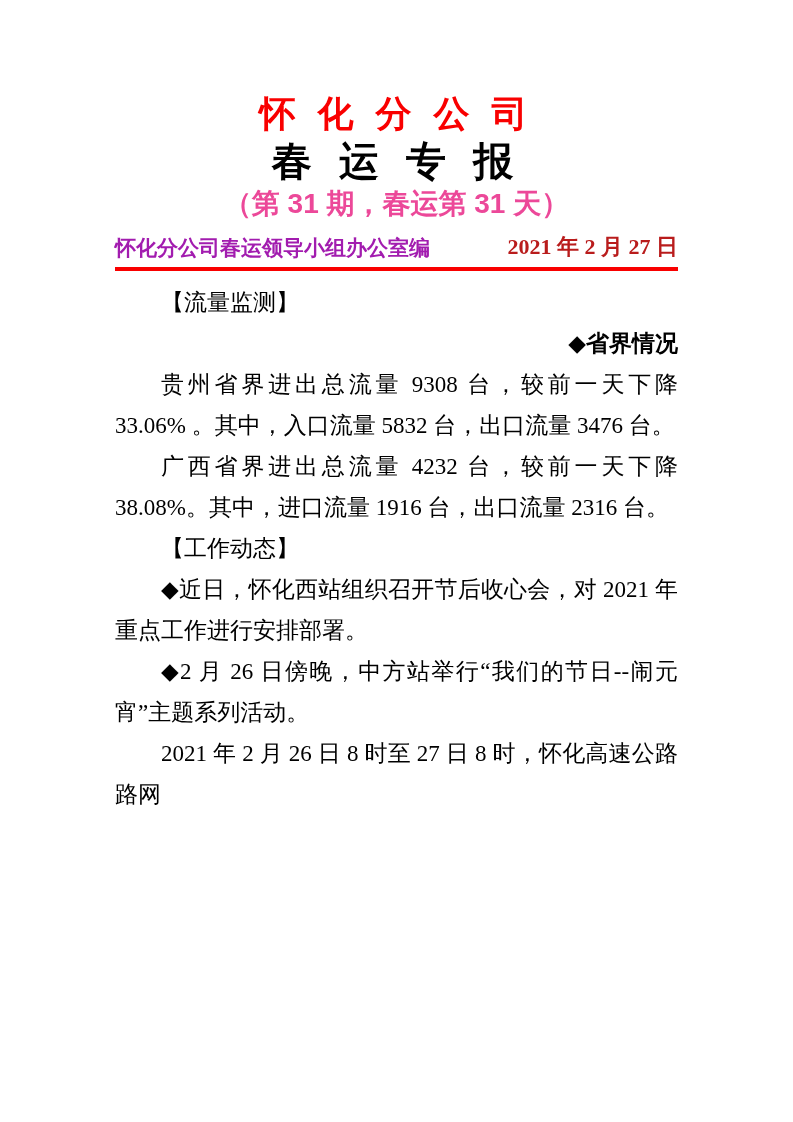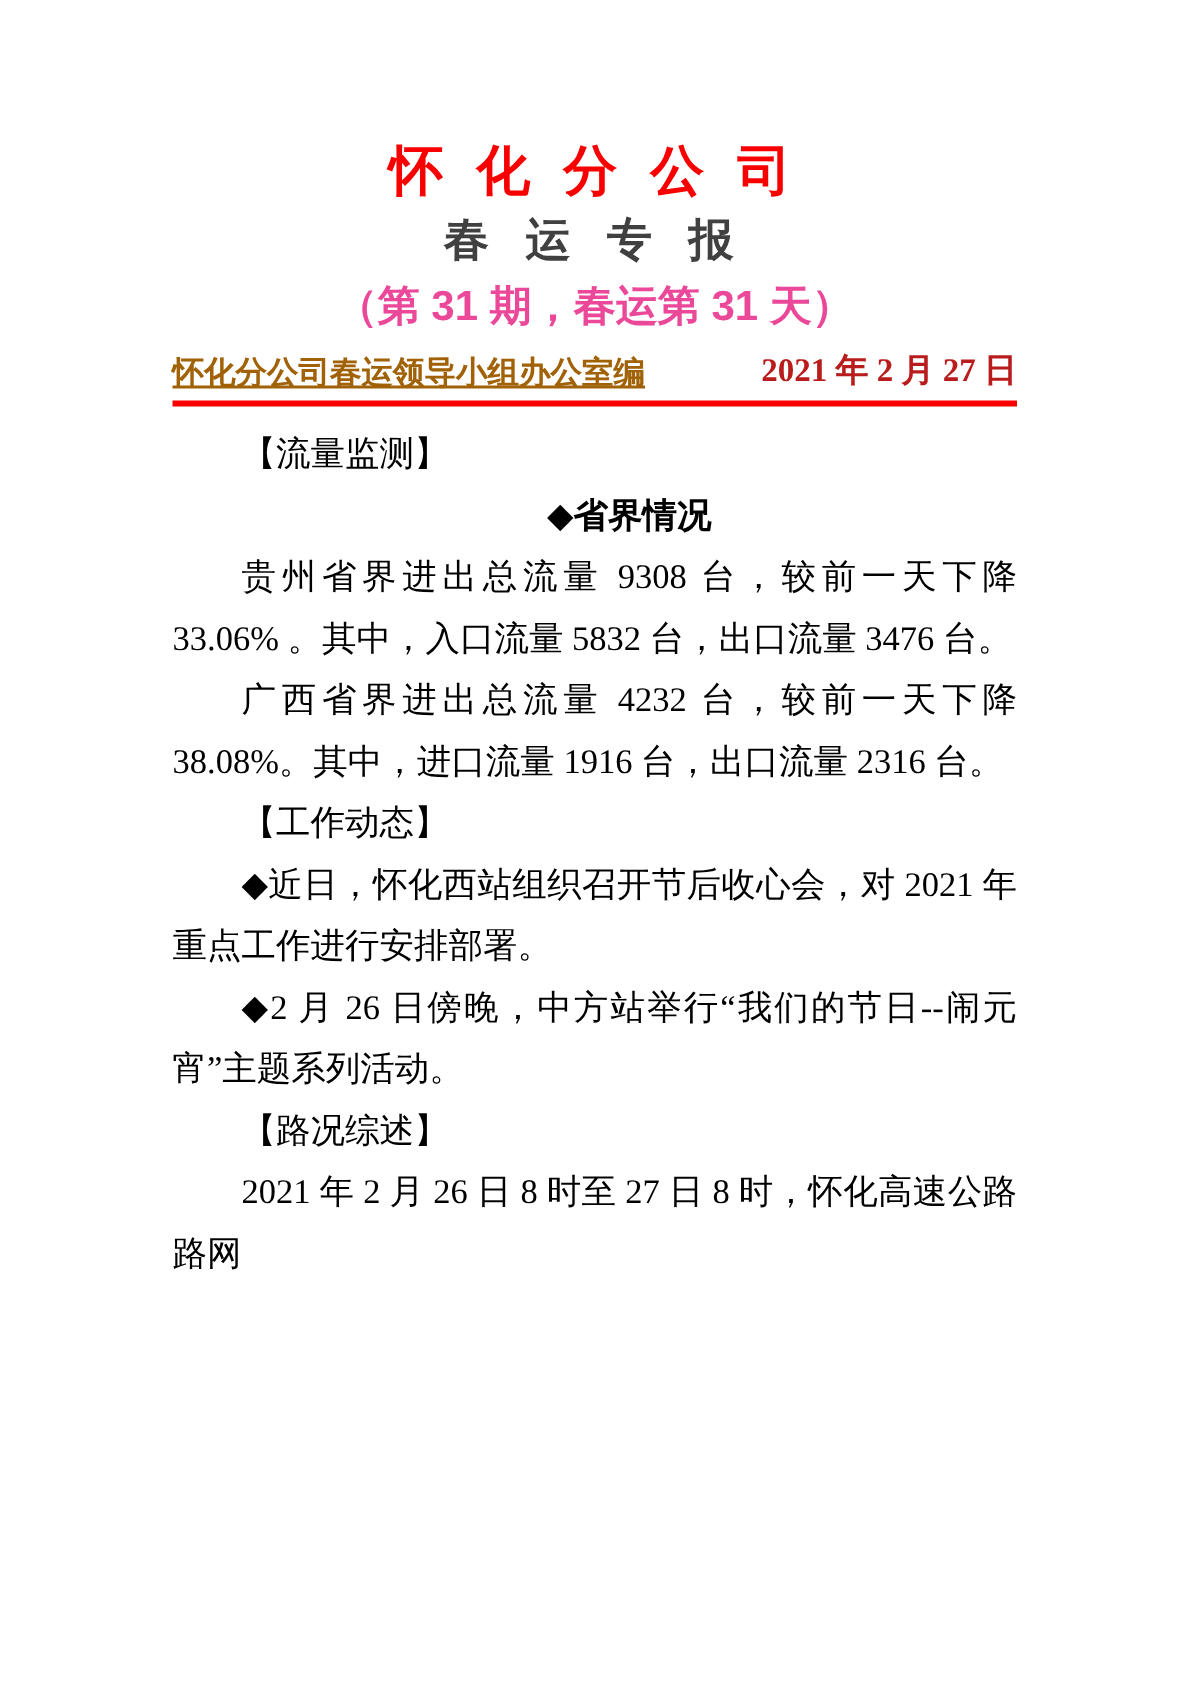--- a/index.html
+++ b/index.html
@@ -23,23 +23,23 @@
     font-family: "Liberation Sans", "DejaVu Sans", sans-serif;
     font-size: 36px;
     font-weight: bold;
     color: #f90000;
     line-height: 48px;
     letter-spacing: 6px;
     white-space: nowrap;
   }
   .title-line2 {
     font-family: "Liberation Sans", "DejaVu Sans", sans-serif;
-    font-size: 30px;
+    font-size: 40px;
     font-weight: bold;
-    color: #404040;
+    color: #000000;
     line-height: 46px;
     letter-spacing: 8px;
     white-space: nowrap;
   }
   .issue-line {
     font-family: "Liberation Sans", "DejaVu Sans", sans-serif;
     font-size: 28px;
     font-weight: bold;
     color: #ec4899;
     line-height: 30px;
@@ -51,23 +51,22 @@
     display: flex;
     justify-content: space-between;
     align-items: flex-end;
     border-bottom: 4px solid #f90000;
     padding-bottom: 5px;
   }
   .publisher {
     font-family: "Liberation Sans", "DejaVu Sans", sans-serif;
     font-size: 21px;
     font-weight: bold;
-    color: #a16207;
+    color: #a21caf;
     white-space: nowrap;
-    text-decoration: underline;
   }
   .pub-date {
     font-size: 22px;
     font-weight: bold;
     color: #b91c1c;
     white-space: nowrap;
   }
   
   .doc-body {
     margin-top: 11px;
@@ -78,21 +77,21 @@
     text-align: justify;
     text-indent: 2em;
     color: #000000;
   }
   .doc-body p.section-heading {
     font-weight: normal;
     text-align: left;
   }
   .doc-body p.sub-heading {
     font-weight: bold;
-    text-align: center;
+    text-align: right;
   }
 </style>
 </head>
 <body>
 
 <div class="page">
 
   <div class="doc-header">
     <div class="title-line1">怀 化 分 公 司</div>
     <div class="title-line2">春 运 专 报</div>
@@ -104,17 +103,16 @@
   </div>
 
   <div class="doc-body">
     <p class="section-heading">【流量监测】</p>
     <p class="sub-heading">◆省界情况</p>
     <p>贵州省界进出总流量 9308 台，较前一天下降 33.06% 。其中，入口流量 5832 台，出口流量 3476 台。</p>
     <p>广西省界进出总流量 4232 台，较前一天下降 38.08%。其中，进口流量 1916 台，出口流量 2316 台。</p>
     <p class="section-heading">【工作动态】</p>
     <p>◆近日，怀化西站组织召开节后收心会，对 2021 年重点工作进行安排部署。</p>
     <p>◆2 月 26 日傍晚，中方站举行“我们的节日--闹元宵”主题系列活动。</p>
-    <p class="section-heading">【路况综述】</p>
     <p>2021 年 2 月 26 日 8 时至 27 日 8 时，怀化高速公路路网</p>
   </div>
 
 </div>
 
 </body></html>

